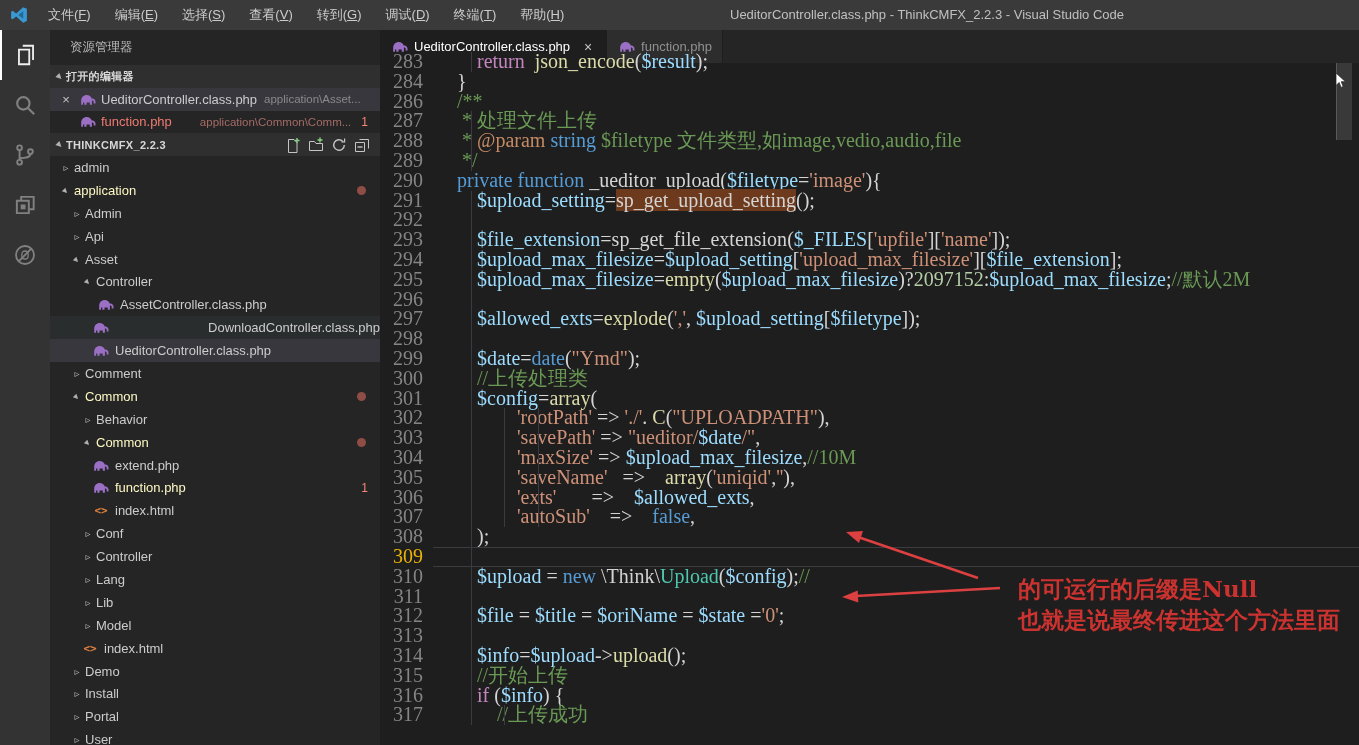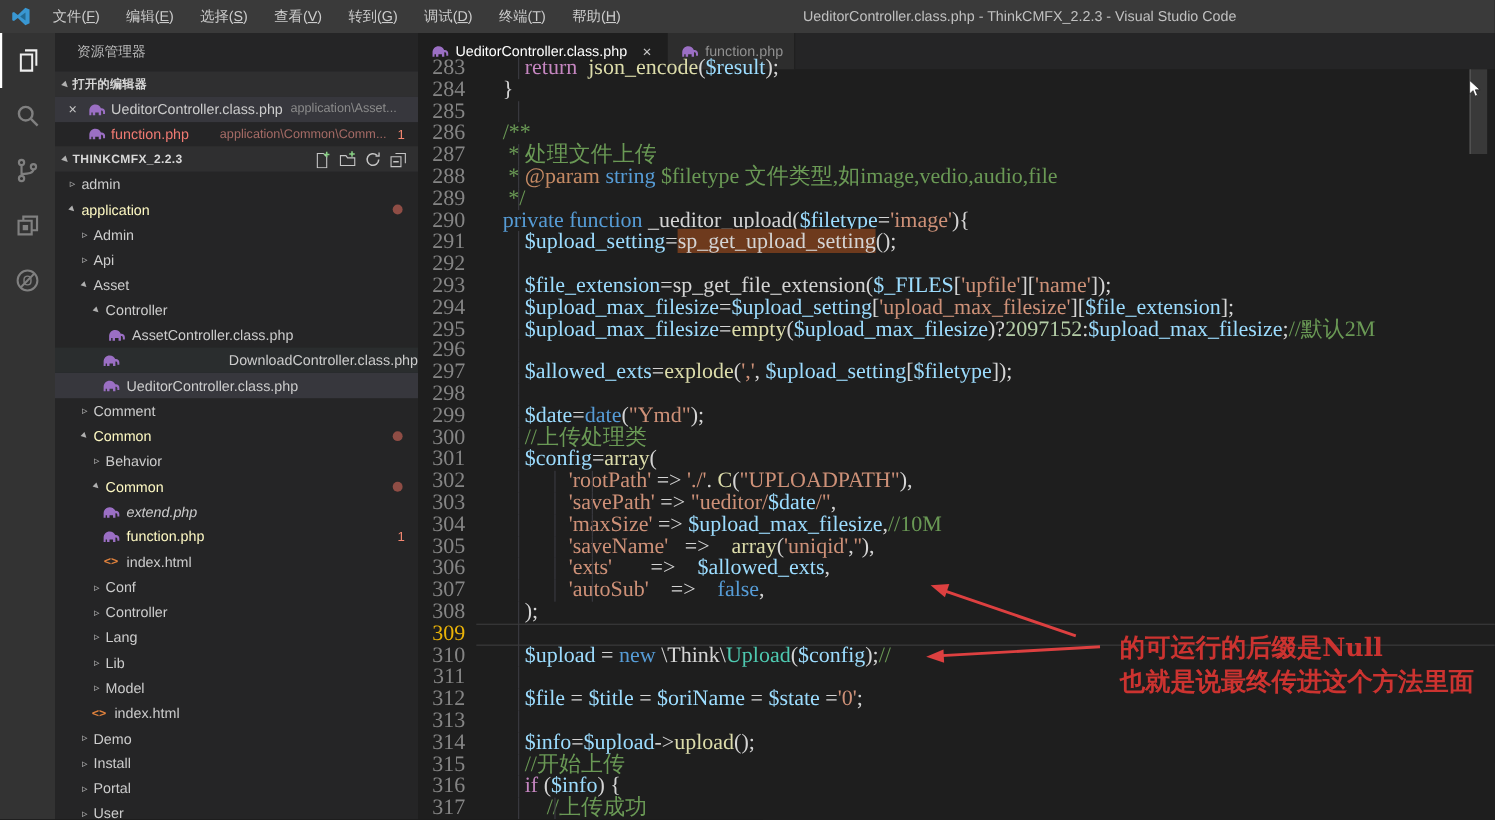--- a/index.html
+++ b/index.html
@@ -255,21 +255,21 @@
         </div>
         <div class="tree-row" style="padding-left: 32px;">
           <i class="arr">▹</i>
           <span class="t-label">Behavior</span>
         </div>
         <div class="tree-row mod" style="padding-left: 32px;">
           <i class="arr exp">▸</i>
           <span class="t-label">Common</span>
           <span class="row-dot"></span>
         </div>
-        <div class="tree-row" style="padding-left: 43px; font-style: italic;">
+        <div class="tree-row" style="padding-left: 43px;">
           <span class="t-icon">
             <svg width="16" height="13" viewBox="0 0 20 15">
               <path d="M1.5 14v-5C1.5 5 4.4 2 8.4 2c3 0 5.4 1.7 6.3 4.1h.8c2.2 0 3.9 1.7 3.9 3.9v2.6h-2.3v-2.1c0-1-.8-1.7-1.7-1.7h-.5V14h-2.7v-2.9h-4V14H5.4v-2.9H3.8V14z" fill="#9b6fc4"></path>
             </svg>
           </span>
           <span class="t-label">extend.php</span>
         </div>
         <div class="tree-row mod" style="padding-left: 43px;">
           <span class="t-icon">
             <svg width="16" height="13" viewBox="0 0 20 15">
@@ -346,21 +346,20 @@
             <svg width="16" height="13" viewBox="0 0 20 15">
               <path d="M1.5 14v-5C1.5 5 4.4 2 8.4 2c3 0 5.4 1.7 6.3 4.1h.8c2.2 0 3.9 1.7 3.9 3.9v2.6h-2.3v-2.1c0-1-.8-1.7-1.7-1.7h-.5V14h-2.7v-2.9h-4V14H5.4v-2.9H3.8V14z" fill="#9b6fc4"></path>
             </svg>
           </span>
           <span>function.php</span>
         </div>
       </div>
     <div id="code">
         <div class="cl"><div class="guide" style="left:90.7px"></div><span class="ln">283</span><span class="codespan">        <span class="tk-ctrl">return</span><span class="tk-d">  </span><span class="tk-f">json_encode</span><span class="tk-d">(</span><span class="tk-v">$result</span><span class="tk-d">);</span></span></div>
         <div class="cl"><span class="ln">284</span><span class="codespan">    <span class="tk-d">}</span></span></div>
-        <div class="cl"><div class="guide" style="left:90.7px"></div><span class="ln">285</span><span class="codespan"></span></div>
         <div class="cl"><span class="ln">286</span><span class="codespan">    <span class="tk-c">/**</span></span></div>
         <div class="cl"><div class="guide" style="left:90.7px"></div><span class="ln">287</span><span class="codespan">     <span class="tk-c">* 处理文件上传</span></span></div>
         <div class="cl"><div class="guide" style="left:90.7px"></div><span class="ln">288</span><span class="codespan">     <span class="tk-c">* </span><span class="tk-doc">@param</span><span class="tk-c"> </span><span class="tk-k">string</span><span class="tk-c"> $filetype 文件类型,如image,vedio,audio,file</span></span></div>
         <div class="cl"><div class="guide" style="left:90.7px"></div><span class="ln">289</span><span class="codespan">     <span class="tk-c">*/</span></span></div>
         <div class="cl"><span class="ln">290</span><span class="codespan">    <span class="tk-k">private</span><span class="tk-d"> </span><span class="tk-k">function</span><span class="tk-d"> </span><span class="tk-d">_ueditor_upload</span><span class="tk-d">(</span><span class="tk-v">$filetype</span><span class="tk-d">=</span><span class="tk-s">'image'</span><span class="tk-d">){</span></span></div>
         <div class="cl"><div class="guide" style="left:90.7px"></div><span class="ln">291</span><span class="codespan">        <span class="tk-v">$upload_setting</span><span class="tk-d">=</span><span class="tk-hl">sp_get_upload_setting</span><span class="tk-d">();</span></span></div>
         <div class="cl"><div class="guide" style="left:90.7px"></div><span class="ln">292</span><span class="codespan"></span></div>
         <div class="cl"><div class="guide" style="left:90.7px"></div><span class="ln">293</span><span class="codespan">        <span class="tk-v">$file_extension</span><span class="tk-d">=</span><span class="tk-d">sp_get_file_extension</span><span class="tk-d">(</span><span class="tk-v">$_FILES</span><span class="tk-d">[</span><span class="tk-s">'upfile'</span><span class="tk-d">][</span><span class="tk-s">'name'</span><span class="tk-d">]);</span></span></div>
         <div class="cl"><div class="guide" style="left:90.7px"></div><span class="ln">294</span><span class="codespan">        <span class="tk-v">$upload_max_filesize</span><span class="tk-d">=</span><span class="tk-v">$upload_setting</span><span class="tk-d">[</span><span class="tk-s">'upload_max_filesize'</span><span class="tk-d">][</span><span class="tk-v">$file_extension</span><span class="tk-d">];</span></span></div>
         <div class="cl"><div class="guide" style="left:90.7px"></div><span class="ln">295</span><span class="codespan">        <span class="tk-v">$upload_max_filesize</span><span class="tk-d">=</span><span class="tk-f">empty</span><span class="tk-d">(</span><span class="tk-v">$upload_max_filesize</span><span class="tk-d">)?</span><span class="tk-n">2097152</span><span class="tk-d">:</span><span class="tk-v">$upload_max_filesize</span><span class="tk-d">;</span><span class="tk-c">//默认2M</span></span></div>

